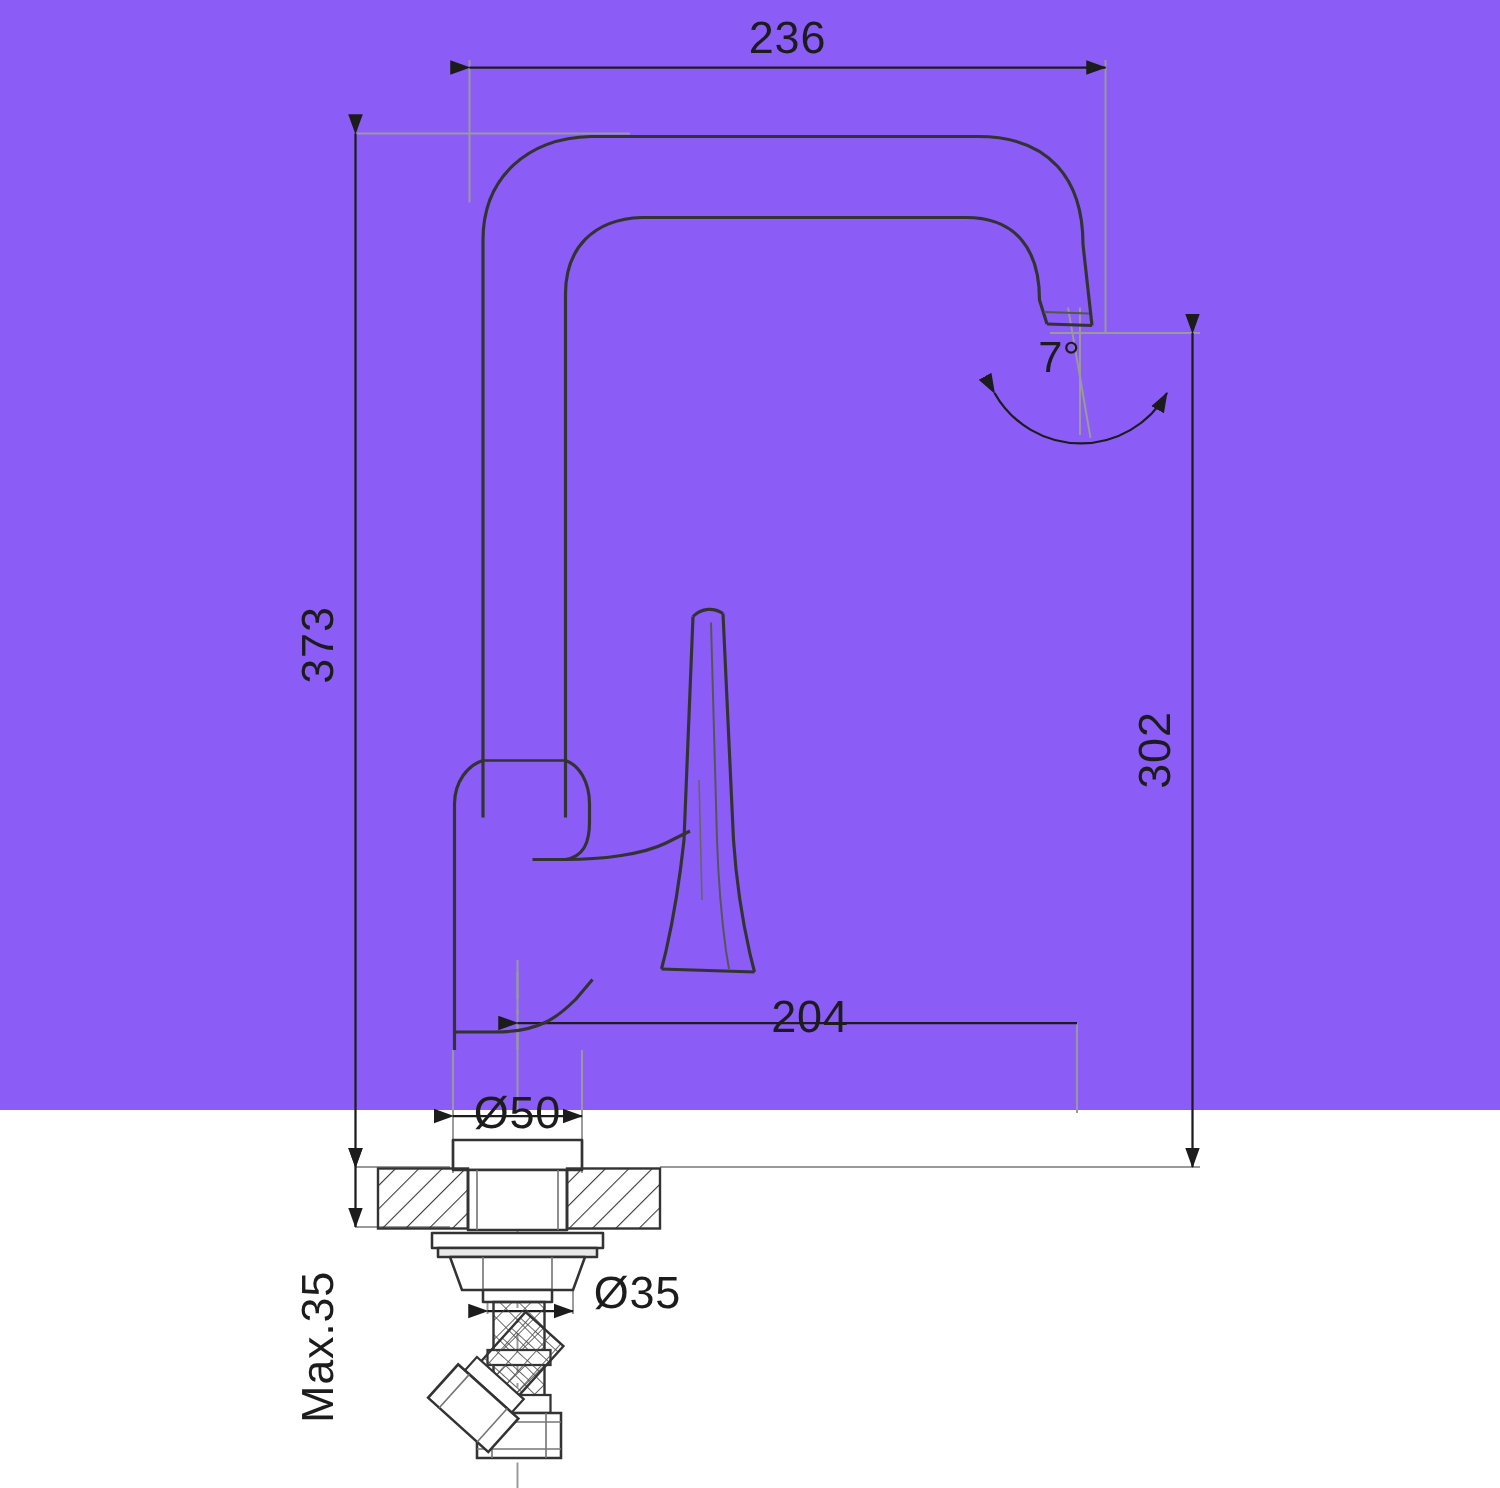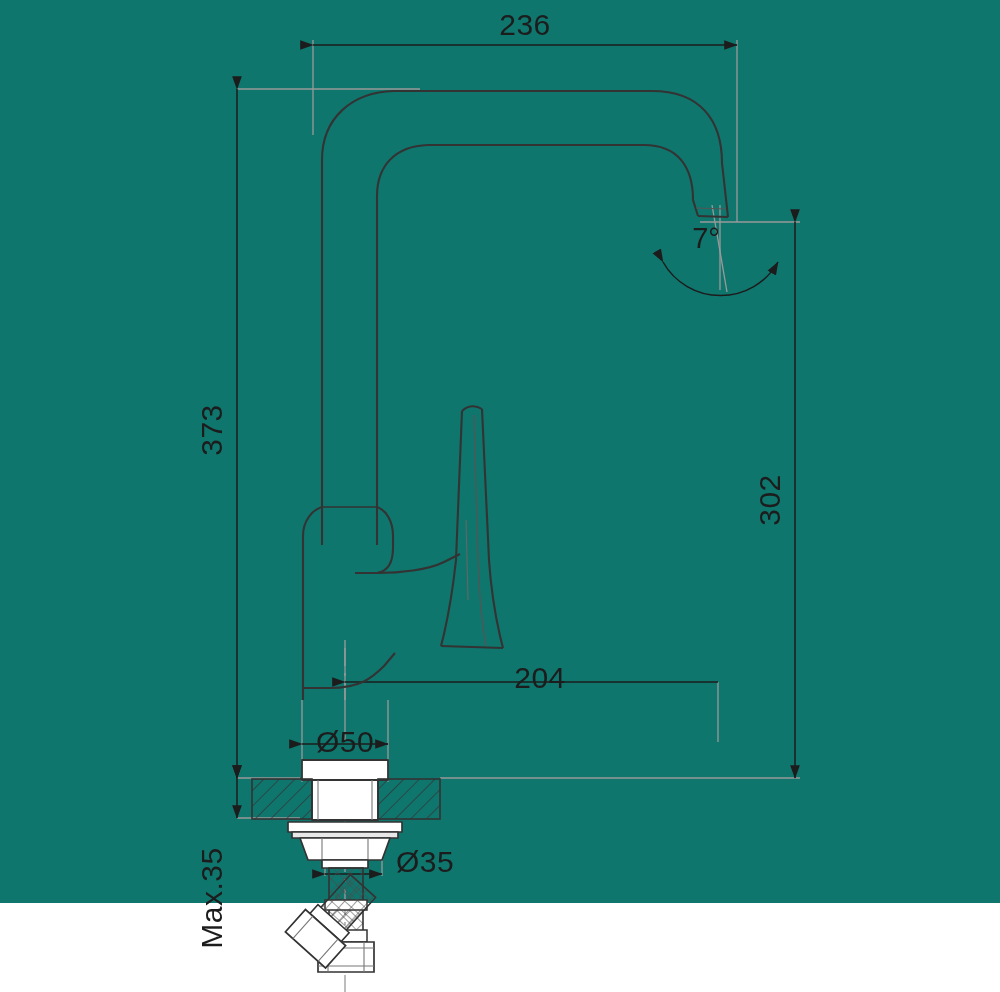--- a/index.html
+++ b/index.html
@@ -9,22 +9,22 @@
   }
   body {
     width: 1000px;
     height: 992px;
     font-family: "Liberation Sans", sans-serif;
     overflow: hidden;
   }
   #drawing-root {
     position: relative;
     width: 1000px;
-    height: 903px;
-    background: #0f766e;
+    height: 740px;
+    background: #8b5cf6;
   }
   svg.drawing {
     position: absolute;
     top: 0;
     left: 0;
     width: 1000px;
     height: 992px;
     display: block;
   }
   .dim-text {

